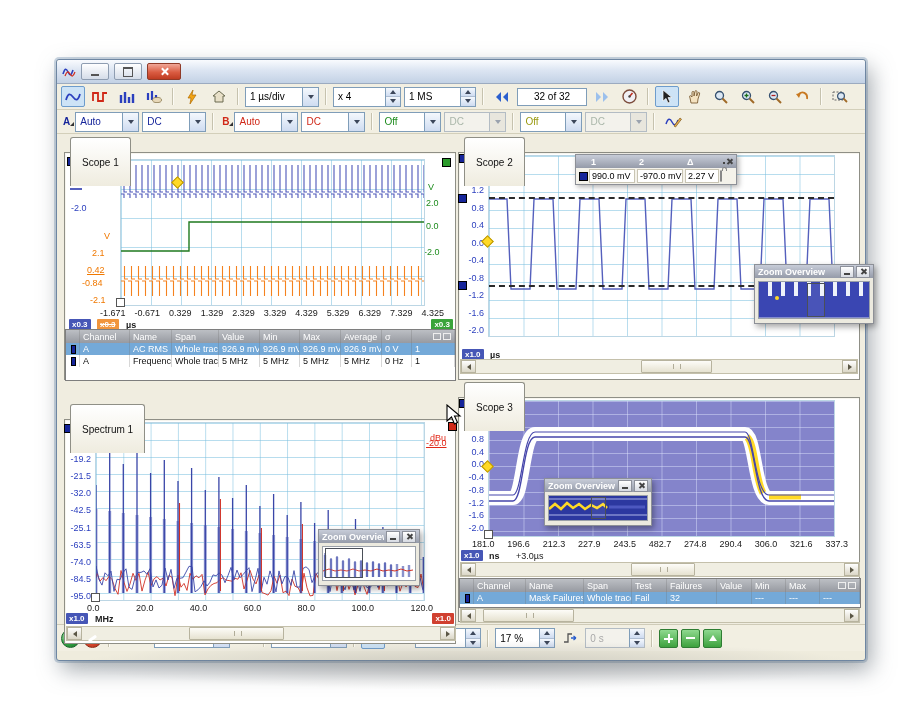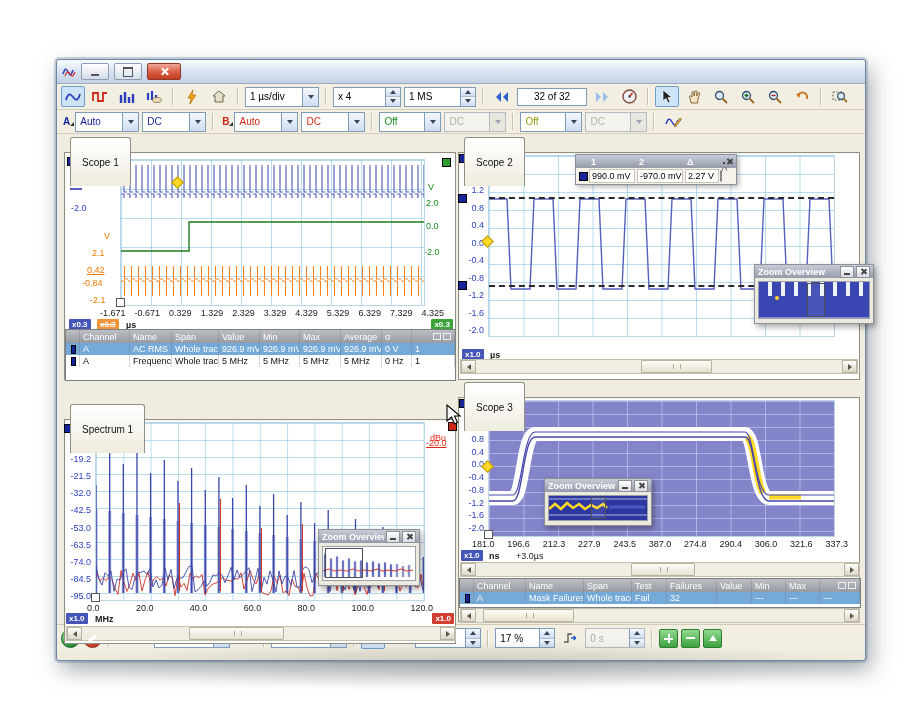--- a/index.html
+++ b/index.html
@@ -554,21 +554,21 @@
           </div>
       <div class="pbody"></div>
       <span class="hsq" style="left:0;top:20px;"></span>
       <span class="ax c-blue" style="left:7px;top:17px;">10.0</span>
       <span class="ax c-blue u" style="left:8px;top:29px;">dBu</span>
       <div class="yticks right-al c-blue" style="left:0;top:50px;width:27px;height:147px;">
         <span>-19.2</span>
             <span>-21.5</span>
             <span>-32.0</span>
             <span>-42.5</span>
-            <span>-53.0</span>
+            <span>-25.1</span>
             <span>-63.5</span>
             <span>-74.0</span>
             <span>-84.5</span>
             <span>-95.0</span>
       </div>
       <span class="hsq red" style="left:384px;top:18px;"></span>
       <span class="ax c-red" style="left:362px;top:34px;text-decoration:underline;">-20.0</span>
       <span class="ax c-red" style="left:366px;top:29px;">dBu</span>
 
       <div class="plot" style="left:31px;top:18px;width:328px;height:177px;background-size:27.3px 17px;">
@@ -678,21 +678,21 @@
           <span class="zrect" style="left:42px;top:1px;width:13px;height:20px;"></span>
         </div>
       </div>
 
       <div class="xticks" style="left:14px;top:157px;width:376px;">
         <span>181.0</span>
             <span>196.6</span>
             <span>212.3</span>
             <span>227.9</span>
             <span>243.5</span>
-            <span>387.0</span>
+            <span>482.7</span>
             <span>274.8</span>
             <span>290.4</span>
             <span>306.0</span>
             <span>321.6</span>
             <span>337.3</span>
       </div>
       <span class="badge b-blue" style="left:3px;top:168px;">x1.0</span>
       <span class="unit-lbl" style="left:31px;top:169px;">ns</span>
       <span class="unit-lbl" style="left:58px;top:169px;font-weight:normal;">+3.0µs</span>
       <div class="hscroll" style="left:2px;top:180px;width:398px;">

